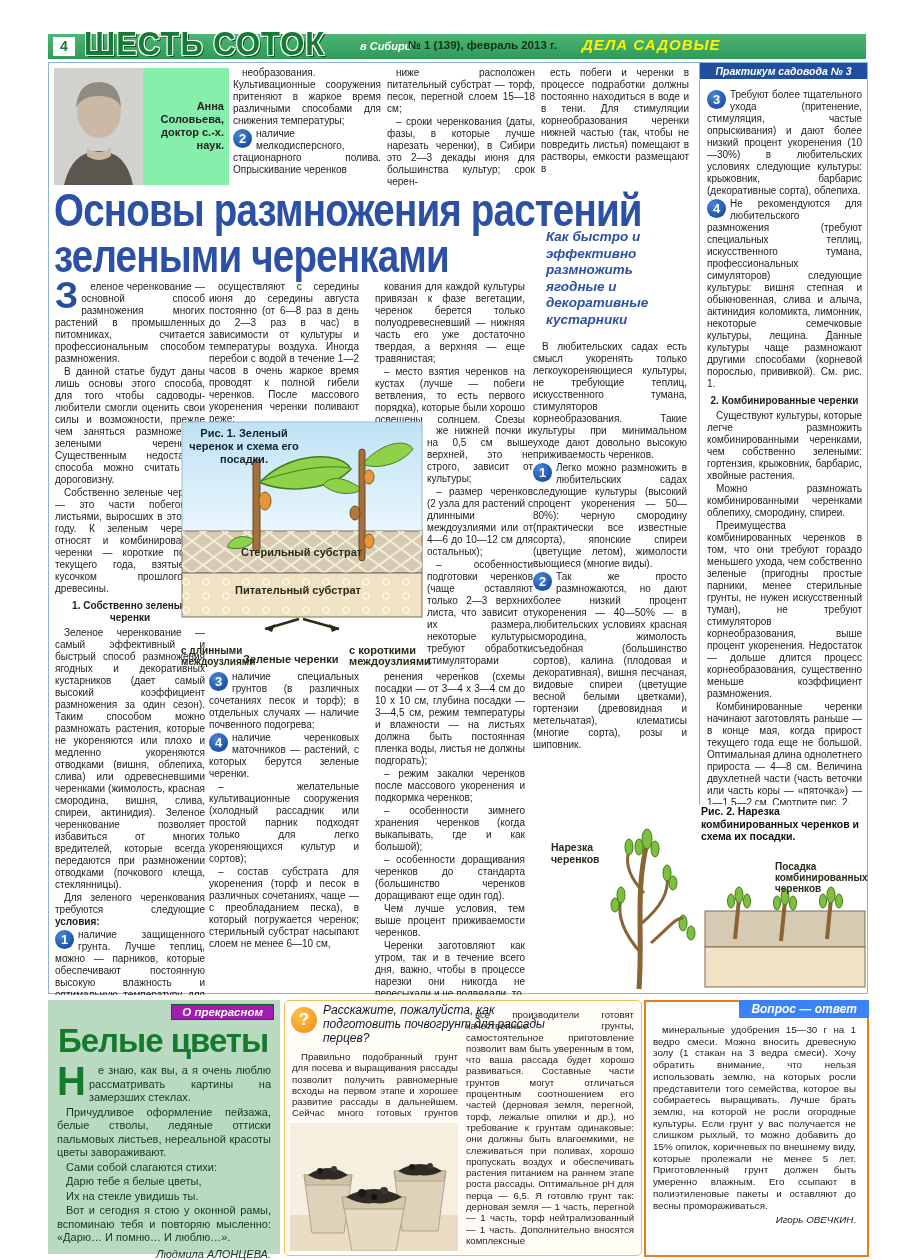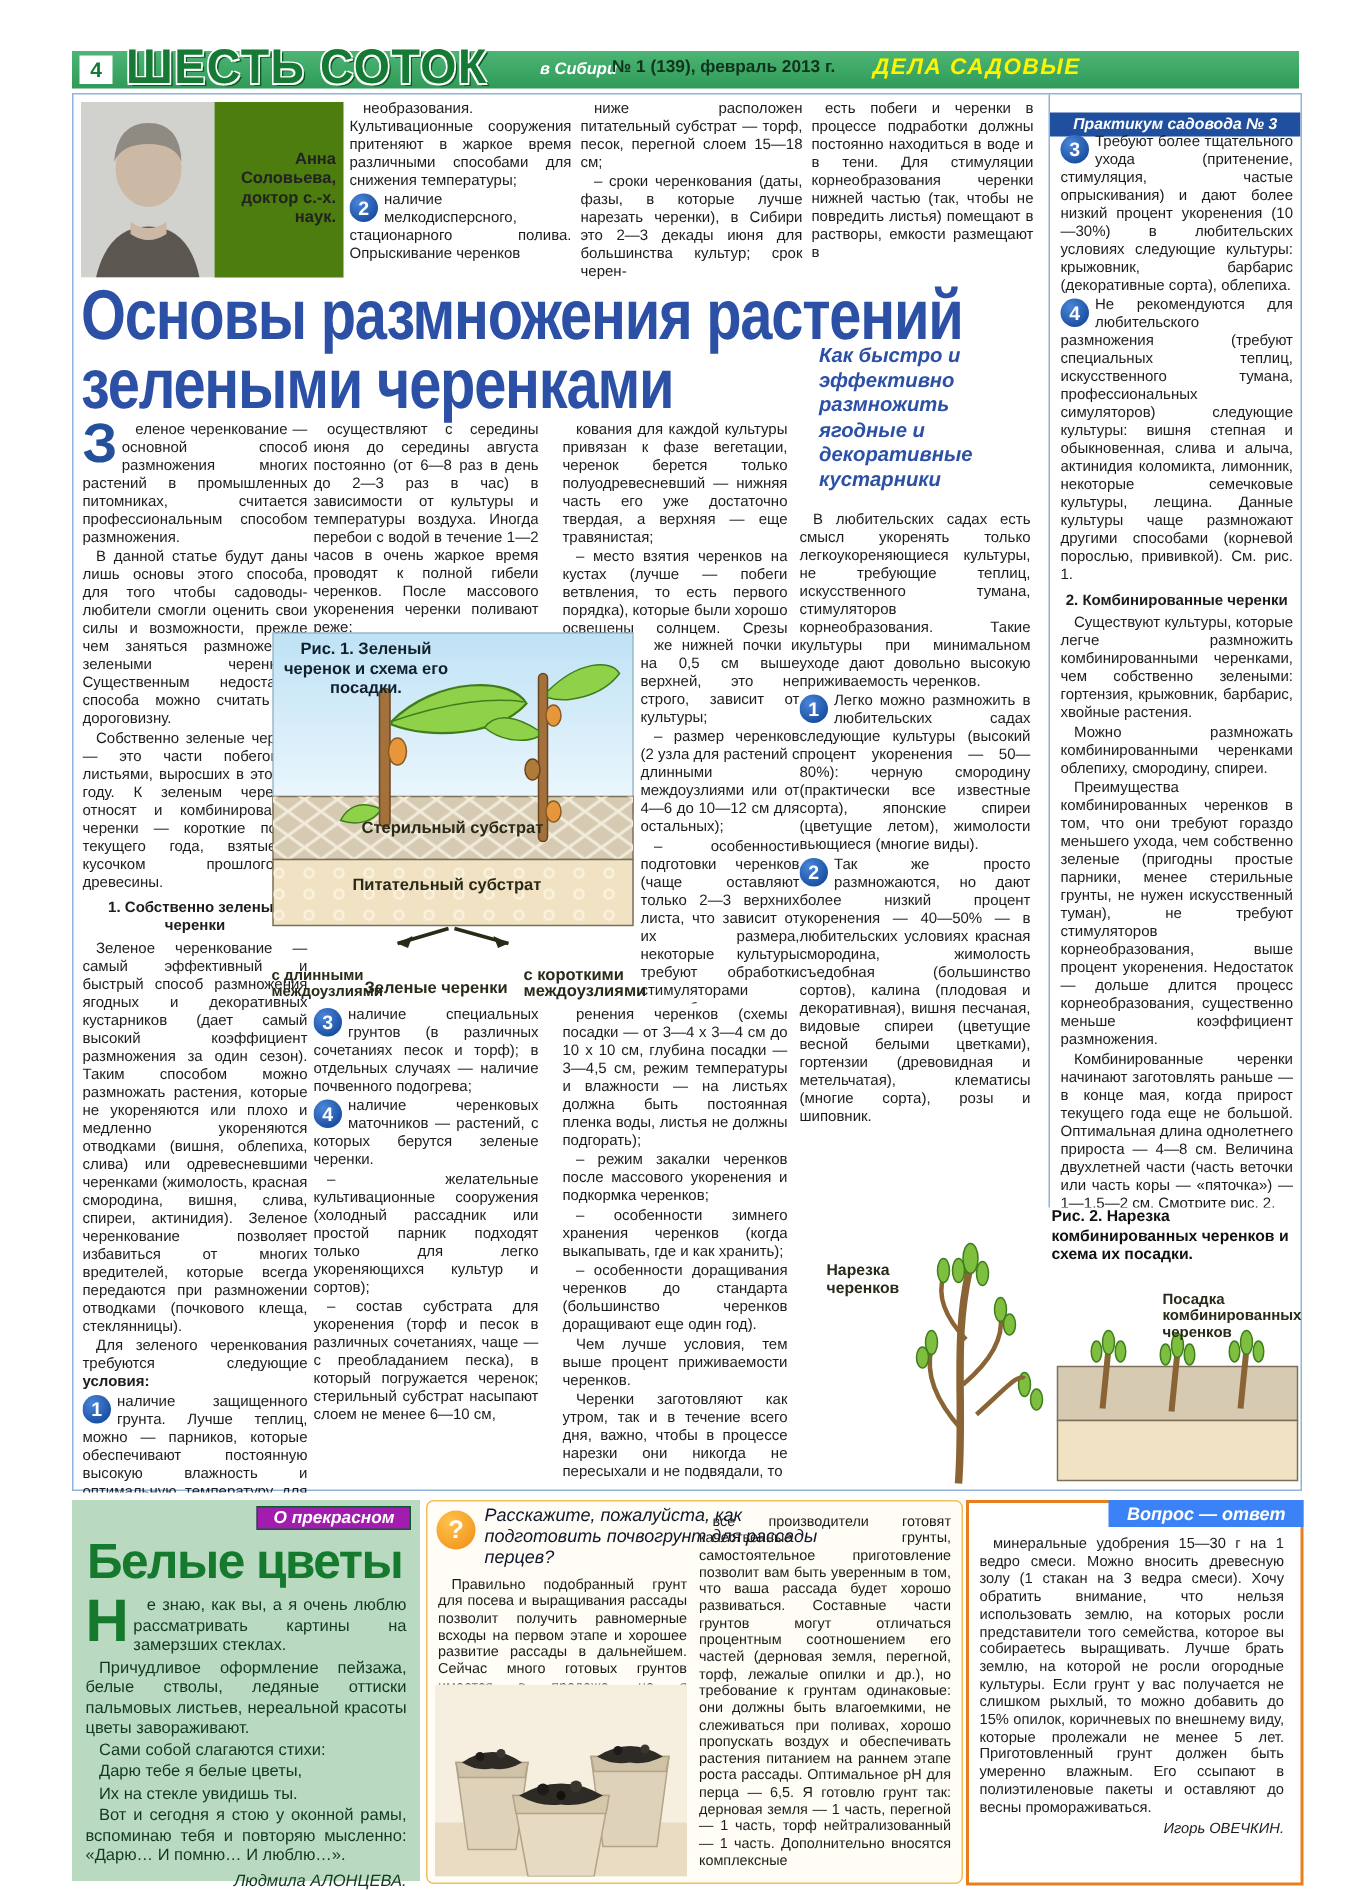--- a/index.html
+++ b/index.html
@@ -8,27 +8,27 @@
   #masthead{position:absolute;left:48px;top:34px;width:818px;height:25px;background:linear-gradient(#4db575,#2f9a58);}
   #pagenum{position:absolute;left:5px;top:3px;width:22px;height:19px;background:#fff;color:#157a33;font-weight:bold;font-size:14px;text-align:center;line-height:19px;}
   #logo{position:absolute;left:36px;top:-8px;font-size:31px;font-weight:900;color:#157a33;letter-spacing:1px;transform:scaleY(1.05);transform-origin:left top;
         text-shadow:-1px -1px 0 #fff,1px -1px 0 #fff,-1px 1px 0 #fff,1px 1px 0 #fff,2px 2px 0 #0b5a22;white-space:nowrap;}
   #region{position:absolute;left:312px;top:6px;color:#fff;font-style:italic;font-weight:bold;font-size:11px;}
   #issue{position:absolute;left:360px;top:5px;color:#10331c;font-weight:bold;font-size:11.5px;}
   #section{position:absolute;left:534px;top:2px;color:#fdf500;font-weight:bold;font-style:italic;font-size:15px;letter-spacing:1px;}
   
   #article{position:absolute;left:48px;top:62px;width:818px;height:930px;border:1px solid #8fb4d9;background:#fff;}
   #photo{position:absolute;left:5px;top:5px;width:89px;height:117px;}
-  #authorbox{position:absolute;left:94px;top:5px;width:86px;height:117px;background:#4d7c0f;}
+  #authorbox{position:absolute;left:94px;top:5px;width:86px;height:117px;background:#86efac;}
   #authorbox span{position:absolute;right:5px;top:32px;width:76px;text-align:right;font-weight:bold;font-size:11px;line-height:13px;color:#222;}
   .topcol{position:absolute;top:4px;width:148px;height:140px;overflow:hidden;}
   #topA{left:184px;} #topB{left:338px;} #topC{left:492px;}
   
   #sidebar{position:absolute;left:650px;top:0;width:167px;height:742px;border-left:1px solid #8fb4d9;overflow:hidden;}
-  #rubric{position:absolute;right:0;top:12px;width:167px;height:16px;background:#1f4f9e;color:#fff;font-weight:bold;font-style:italic;font-size:10.5px;text-align:center;line-height:16px;}
+  #rubric{position:absolute;right:0;top:0;width:167px;height:16px;background:#1f4f9e;color:#fff;font-weight:bold;font-style:italic;font-size:10.5px;text-align:center;line-height:16px;}
   #sidebarlist{position:absolute;left:7px;top:26px;width:155px;}
   
   #headline{position:absolute;left:5px;top:124px;width:650px;color:#2b50a5;font-weight:900;font-size:47px;line-height:46px;letter-spacing:-1px;transform:scaleX(.82);transform-origin:left top;white-space:nowrap;}
   #standfirst{position:absolute;left:497px;top:166px;width:148px;color:#2b50a5;font-weight:bold;font-style:italic;font-size:13.5px;line-height:16.5px;}
   
   .bcol{position:absolute;width:150px;overflow:hidden;}
   #col1{left:6px;top:218px;height:714px;}
   #col2top{left:160px;top:218px;height:142px;}
   #col2bot{left:160px;top:608px;height:324px;}
   #col3top{left:326px;top:218px;height:142px;}
@@ -160,21 +160,21 @@
         <p class="pp t-dash">– место взятия черенков на кустах (лучше — побеги ветвления, то есть первого порядка), которые были хорошо освещены солнцем. Срезы делают на 0,5 см ни-</p>
       </div>
     <div id="col3mid" class="bcol">
         <p class="pp t-p">же нижней почки и на 0,5 см выше верхней, это не строго, зависит от культуры;</p>
         <p class="pp t-dash">– размер черенков (2 узла для растений с длинными междоузлиями или от 4—6 до 10—12 см для остальных);</p>
         <p class="pp t-dash">– особенности подготовки черенков (чаще оставляют только 2—3 верхних листа, что зависит от их размера, некоторые культуры требуют обработки стимуляторами корнеобразования, легкоукореняющиеся не требуют);</p>
       </div>
     <div id="col3bot" class="bcol">
         <p class="pp t-p">ренения черенков (схемы посадки — от 3—4 х 3—4 см до 10 х 10 см, глубина посадки — 3—4,5 см, режим температуры и влажности — на листьях должна быть постоянная пленка воды, листья не должны подгорать);</p>
         <p class="pp t-dash">– режим закалки черенков после массового укоренения и подкормка черенков;</p>
-        <p class="pp t-dash">– особенности зимнего хранения черенков (когда выкапывать, где и как хранить);</p>
+        <p class="pp t-dash">– особенности зимнего хранения черенков (когда выкапывать, где и как большой);</p>
         <p class="pp t-dash">– особенности доращивания черенков до стандарта (большинство черенков доращивают еще один год).</p>
         <p class="pp t-p">Чем лучше условия, тем выше процент приживаемости черенков.</p>
         <p class="pp t-p">Черенки заготовляют как утром, так и в течение всего дня, важно, чтобы в процессе нарезки они никогда не пересыхали и не подвядали, то</p>
       </div>
     <div id="col4" class="bcol">
         <p class="pp t-p">В любительских садах есть смысл укоренять только легкоукореняющиеся культуры, не требующие теплиц, искусственного тумана, стимуляторов корнеобразования. Такие культуры при минимальном уходе дают довольно высокую приживаемость черенков.</p>
         <p class="pp t-num"><span class="numc">1</span>Легко можно размножить в любительских садах следующие культуры (высокий процент укоренения — 50—80%): черную смородину (практически все известные сорта), японские спиреи (цветущие летом), жимолости вьющиеся (многие виды).</p>
         <p class="pp t-num"><span class="numc">2</span>Так же просто размножаются, но дают более низкий процент укоренения — 40—50% — в любительских условиях красная смородина, жимолость съедобная (большинство сортов), калина (плодовая и декоративная), вишня песчаная, видовые спиреи (цветущие весной белыми цветками), гортензии (древовидная и метельчатая), клематисы (многие сорта), розы и шиповник.</p>
       </div>
 

